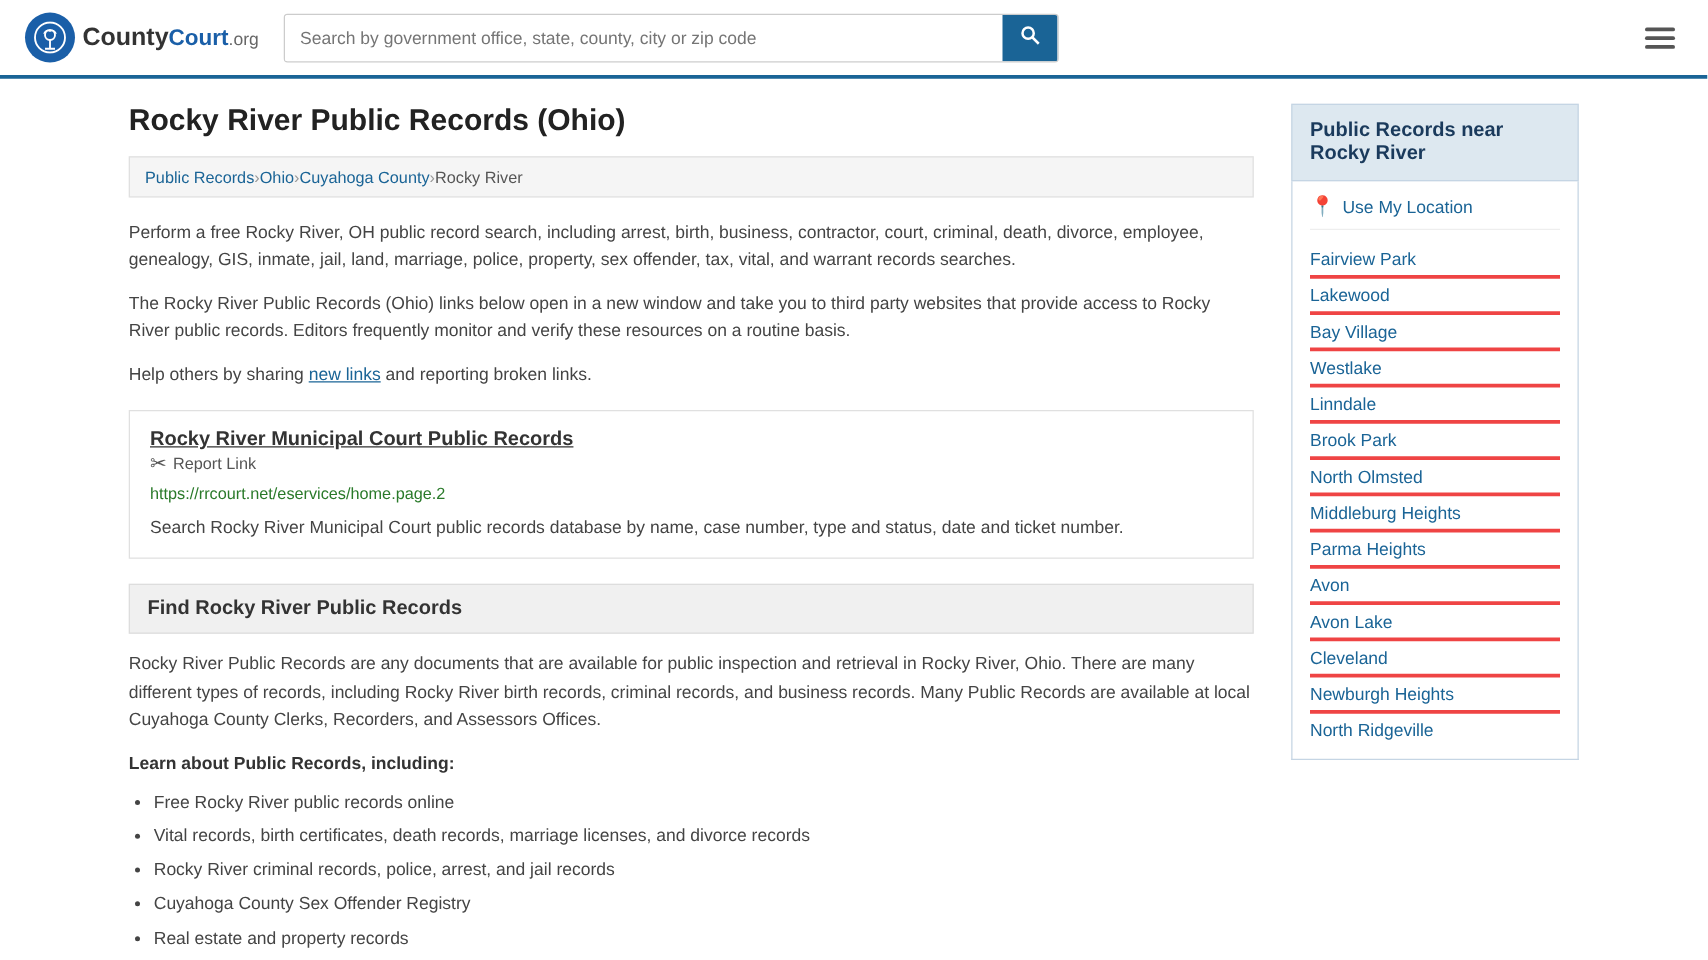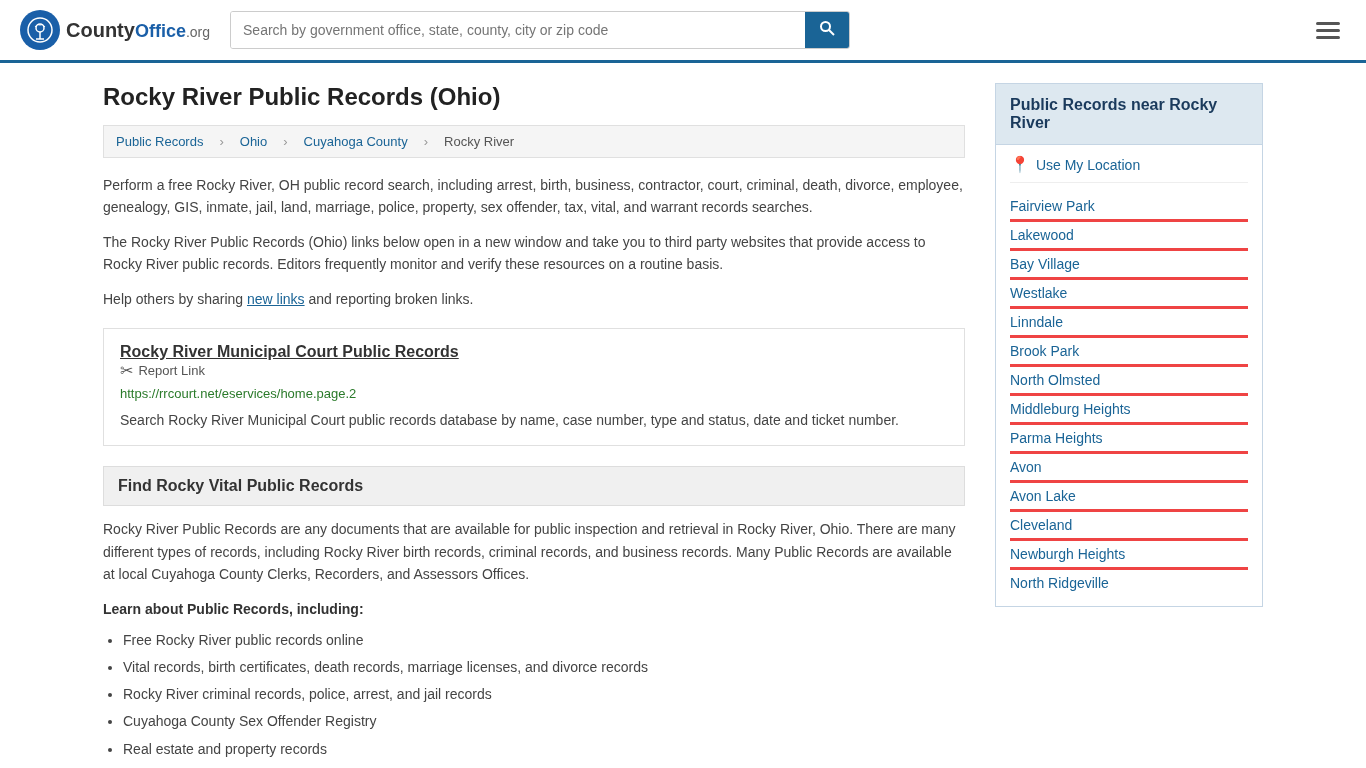--- a/index.html
+++ b/index.html
@@ -76,21 +76,21 @@
       max-width: 1200px;
       margin: 0 auto;
       padding: 20px 20px;
       display: flex;
       gap: 30px;
     }
     .main-content {
       flex: 1;
     }
     .sidebar {
-      width: 268px;
+      width: 230px;
       flex-shrink: 0;
     }
 
     
     .page-title {
       font-size: 24px;
       font-weight: bold;
       color: #222;
       margin-bottom: 14px;
     }
@@ -98,21 +98,21 @@
     
     .breadcrumb {
       background: #f5f5f5;
       border: 1px solid #e0e0e0;
       padding: 8px 12px;
       font-size: 13px;
       color: #555;
       margin-bottom: 16px;
       display: flex;
       align-items: center;
-      gap: 16px;
+      gap: 0;
       flex-wrap: wrap;
     }
     .breadcrumb a {
       color: #1a6496;
       text-decoration: none;
     }
     .breadcrumb .sep { color: #999; }
 
     
     .description p {
@@ -259,21 +259,21 @@
 
       <svg width="26" height="26" viewBox="0 0 26 26" fill="none">
         <circle cx="13" cy="13" r="12" fill="#1a5fa8" stroke="white" stroke-width="1.5"></circle>
         <circle cx="13" cy="11" r="4" fill="none" stroke="white" stroke-width="1.5"></circle>
         <line x1="13" y1="15" x2="13" y2="22" stroke="white" stroke-width="1.5"></line>
         <line x1="9" y1="22" x2="17" y2="22" stroke="white" stroke-width="1.5"></line>
         <path d="M8 10 Q10 6 13 8 Q16 6 18 10" fill="none" stroke="white" stroke-width="1"></path>
       </svg>
     </div>
     <div>
-      <span style="font-weight:bold;font-size:20px;color:#333;">County</span><span style="font-weight:bold;font-size:18px;color:#1a5fa8;">Office</span><span style="font-size:14px;color:#666;">.org</span>
+      <span style="font-weight:bold;font-size:20px;color:#333;">County</span><span style="font-weight:bold;font-size:18px;color:#1a5fa8;">Court</span><span style="font-size:14px;color:#666;">.org</span>
     </div>
   </div>
 
   <div class="search-bar">
     <input type="text" placeholder="Search by government office, state, county, city or zip code" style="">
     <button>
       <svg width="16" height="16" viewBox="0 0 16 16" fill="white">
         <circle cx="6.5" cy="6.5" r="4.5" fill="none" stroke="white" stroke-width="2"></circle>
         <line x1="10" y1="10" x2="15" y2="15" stroke="white" stroke-width="2"></line>
       </svg>
@@ -316,21 +316,21 @@
         <div class="report-link">
           <span class="report-icon">✂</span>
           <span>Report Link</span>
         </div>
       </div>
       <div class="record-url">https://rrcourt.net/eservices/home.page.2</div>
       <div class="record-desc">Search Rocky River Municipal Court public records database by name, case number, type and status, date and ticket number.</div>
     </div>
 
     <div class="find-section">
-      <div class="find-header">Find Rocky Vital Public Records</div>
+      <div class="find-header">Find Rocky River Public Records</div>
       <p>Rocky River Public Records are any documents that are available for public inspection and retrieval in Rocky River, Ohio. There are many different types of records, including Rocky River birth records, criminal records, and business records. Many Public Records are available at local Cuyahoga County Clerks, Recorders, and Assessors Offices.</p>
       <p class="learn-title">Learn about Public Records, including:</p>
       <ul>
         <li>Free Rocky River public records online</li>
         <li>Vital records, birth certificates, death records, marriage licenses, and divorce records</li>
         <li>Rocky River criminal records, police, arrest, and jail records</li>
         <li>Cuyahoga County Sex Offender Registry</li>
         <li>Real estate and property records</li>
       </ul>
     </div>

